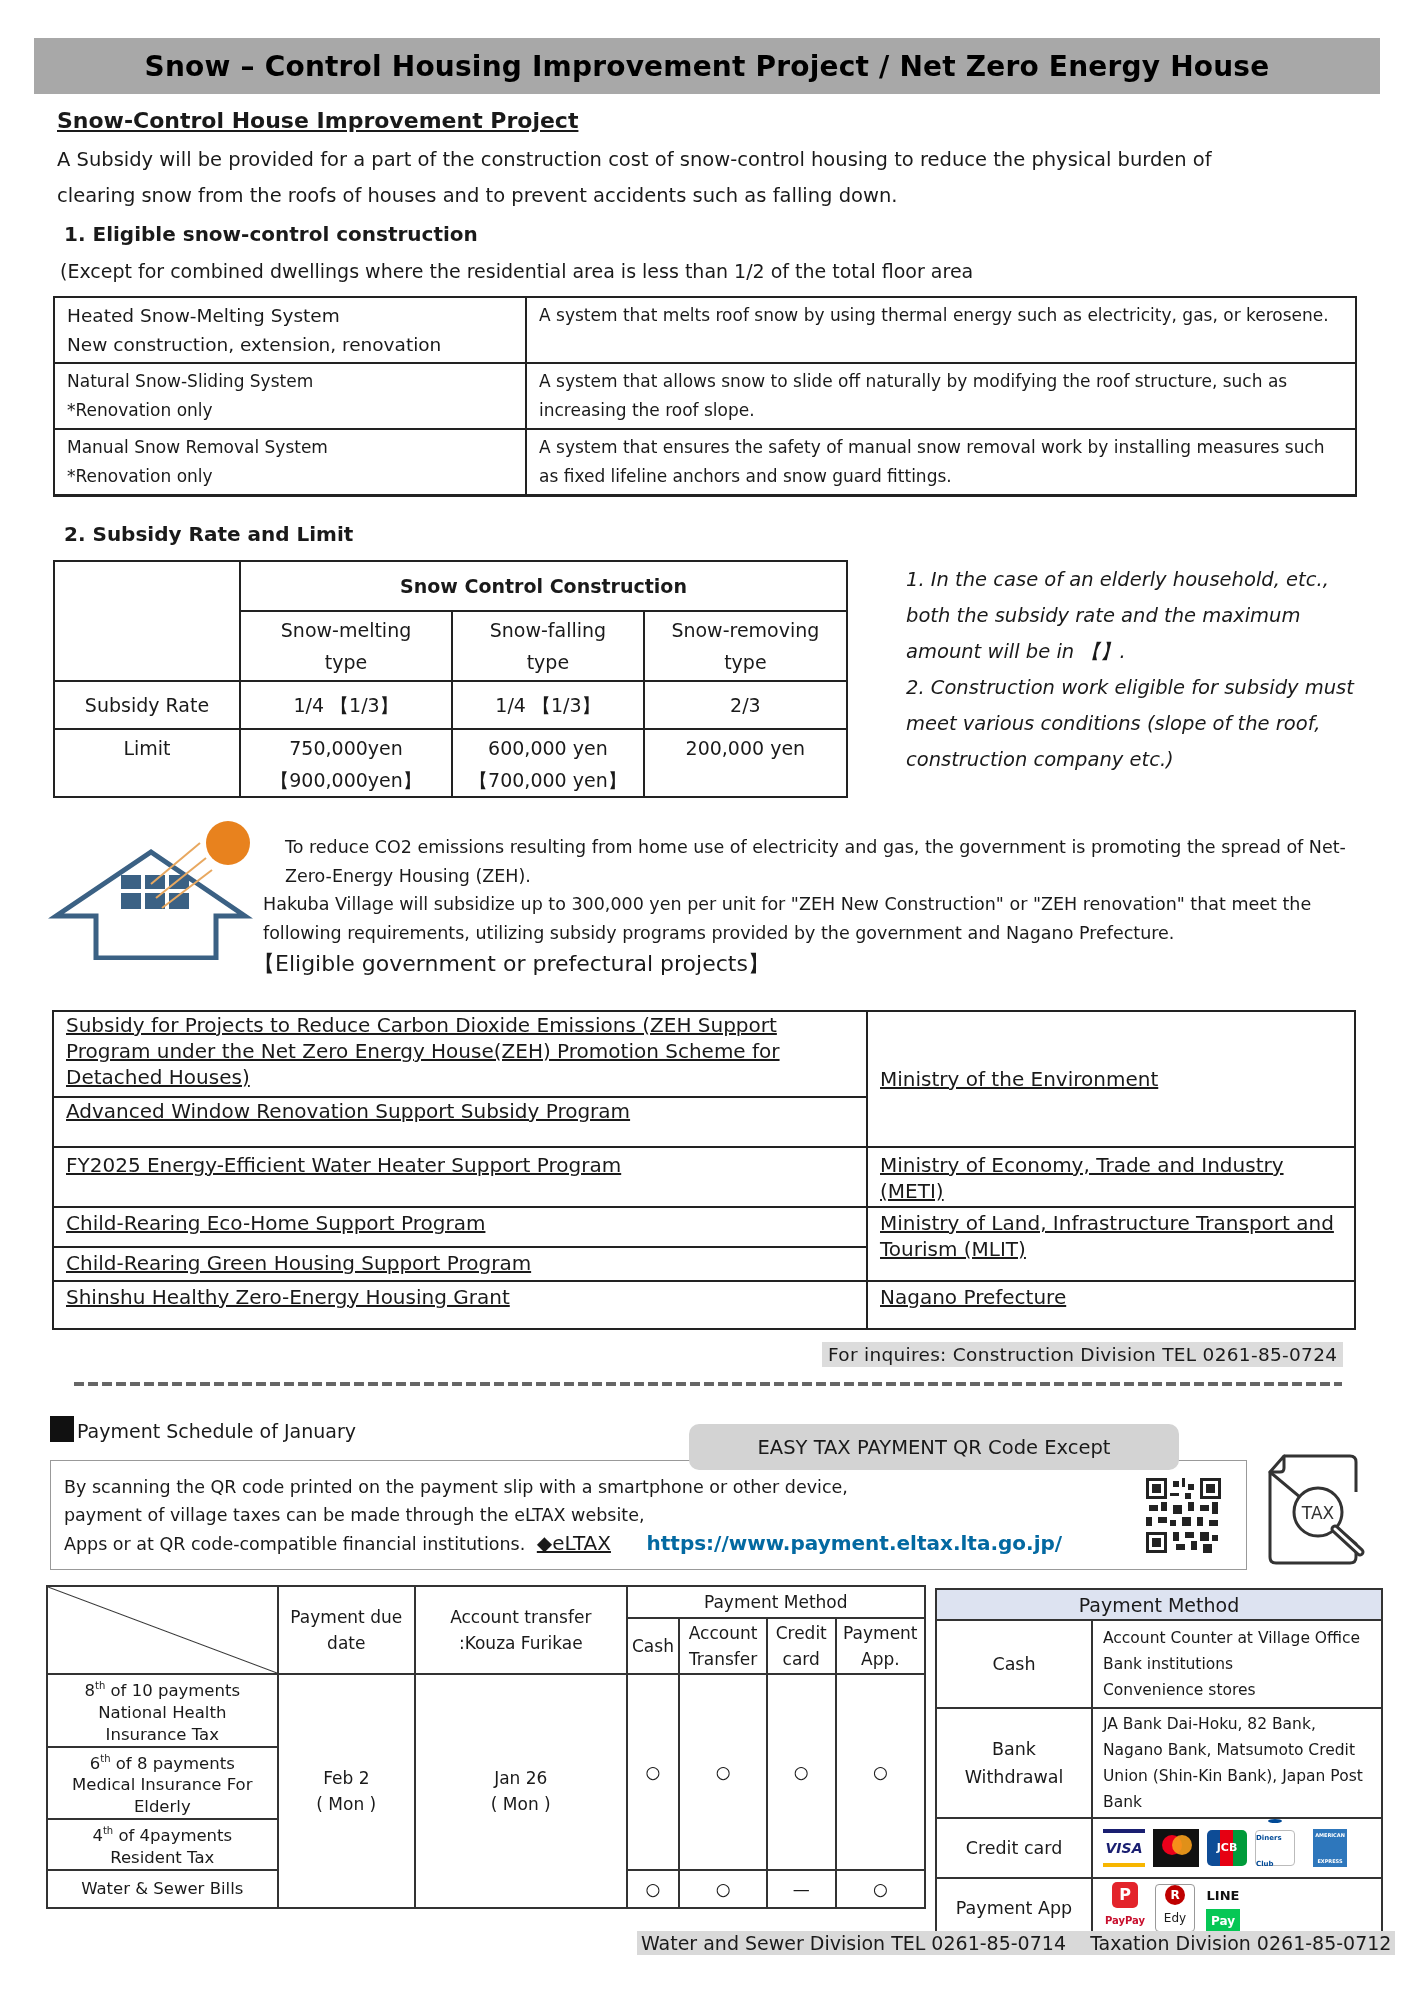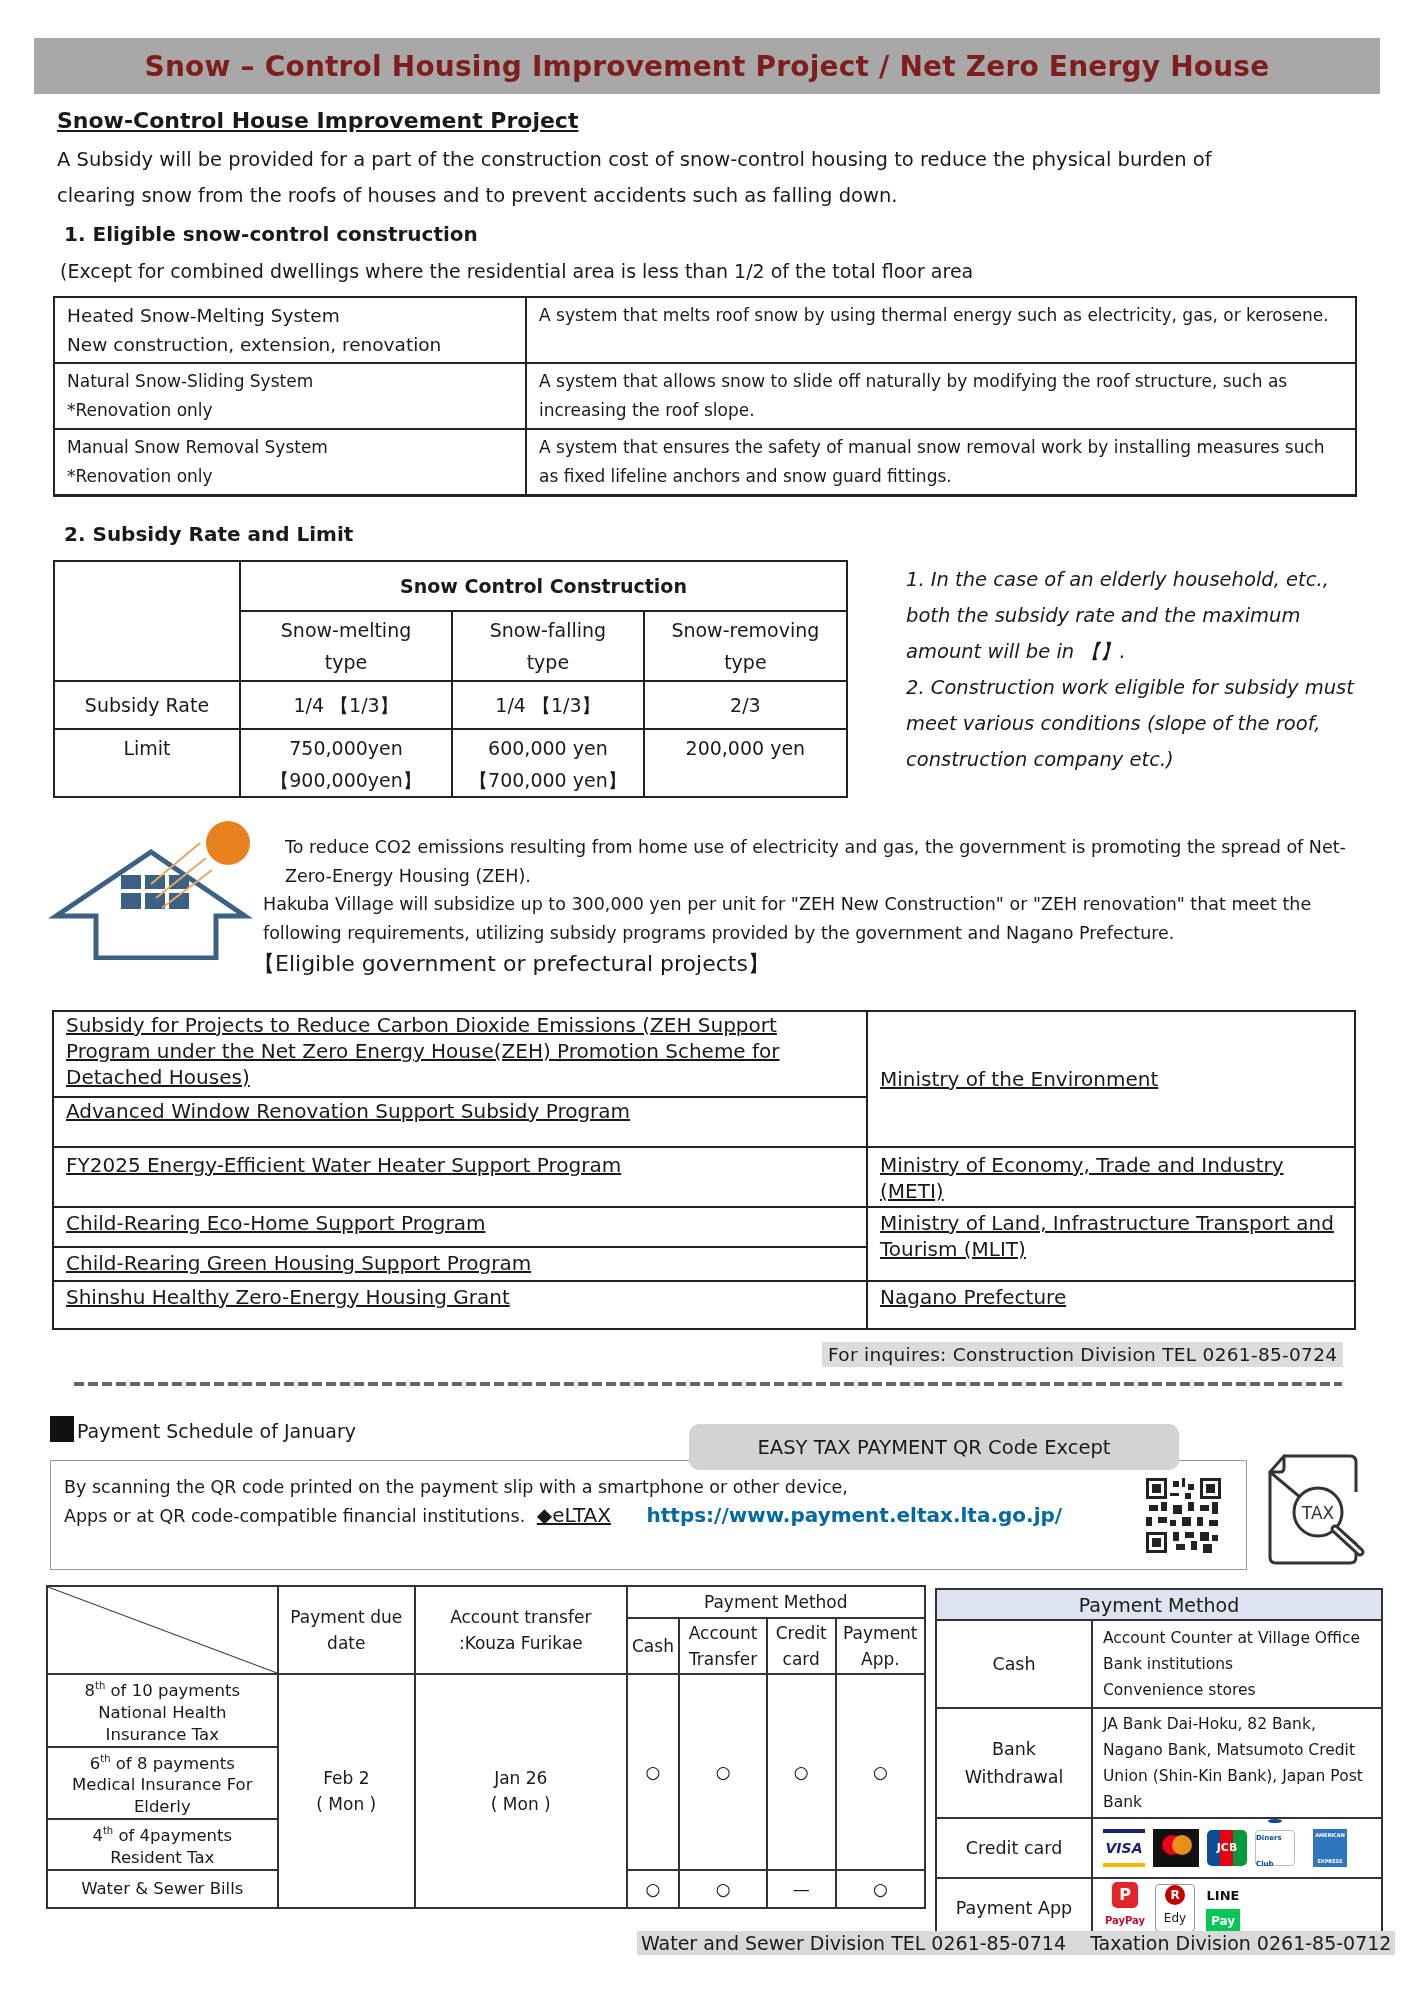--- a/index.html
+++ b/index.html
@@ -1,21 +1,21 @@
 <!DOCTYPE html>
 <html><head>
 <meta charset="utf-8">
 <style>
   * { box-sizing: border-box; margin: 0; padding: 0; }
   html, body { width: 1414px; height: 2000px; background: #ffffff; }
   body { font-family: "DejaVu Sans", sans-serif; color: #1a1a1a; position: relative; overflow: hidden; }
   .abs { position: absolute; }
 
   .title-banner { left: 34px; top: 38px; width: 1346px; height: 56px; background: #a8a8a8;
-    color: #7f1d1d; font-size: 28px; font-weight: bold; display: flex; align-items: center; justify-content: center; letter-spacing: 0.2px; }
+    color: #000000; font-size: 28px; font-weight: bold; display: flex; align-items: center; justify-content: center; letter-spacing: 0.2px; }
 
   .h-sub { left: 57px; top: 108px; font-size: 22px; font-weight: bold; text-decoration: underline; }
   .intro { left: 57px; top: 142px; width: 1290px; font-size: 19.5px; line-height: 36px; }
   .sec1 { left: 64px; top: 222px; font-size: 20px; font-weight: bold; }
   .note1 { left: 60px; top: 260px; font-size: 19px; }
 
   table { border-collapse: collapse; }
   .t1 { left: 53px; top: 296px; width: 1304px; }
   .t1 td { border: 2px solid #222; font-size: 17px; padding: 3px 12px; vertical-align: top; line-height: 29px; }
   .t1 td.c1 { width: 472px; font-size: 18.5px; }
@@ -202,20 +202,21 @@
 <div class="abs pay-h">
   <span class="sq"></span>
   <span>Payment Schedule of January</span>
 </div>
 
 <div class="abs qrbox"></div>
 <div class="abs easy">EASY TAX PAYMENT  QR Code Except</div>
 
 <div class="abs qrtext">
   <div>By scanning the QR code printed on the payment slip with  a smartphone or other device,</div>
+  <div>payment of village taxes can be made through the eLTAX website,</div>
   <div>
     <span>Apps or at QR code-compatible financial institutions.</span>
     <span class="elt">◆eLTAX</span>
     <span class="url">https://www.payment.eltax.lta.go.jp/</span>
   </div>
 </div>
 
 <svg class="abs qr" viewBox="0 0 25 25">
   <g fill="#222">
     <rect x="0" y="0" width="7" height="7"></rect>

